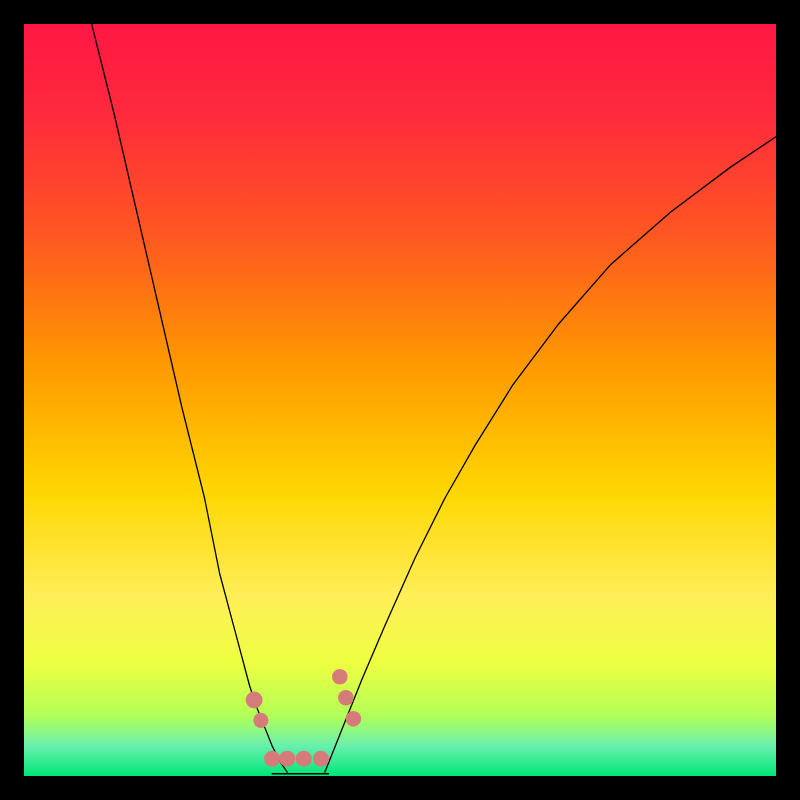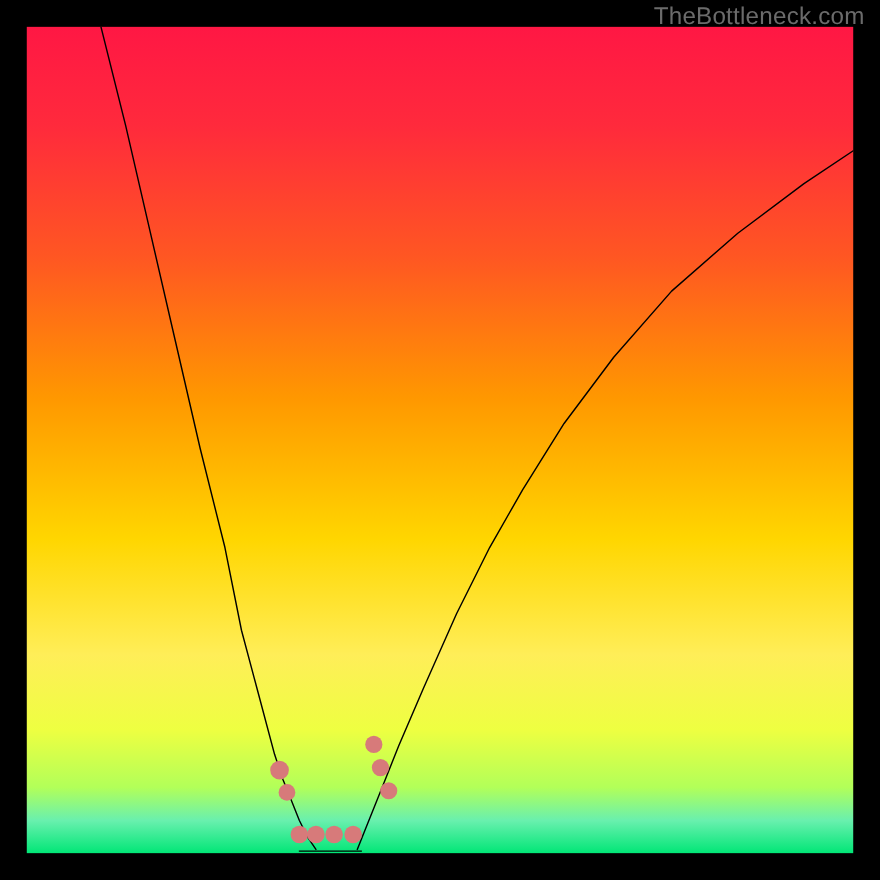--- a/index.html
+++ b/index.html
@@ -74,14 +74,13 @@
           <circle cx="315.84" cy="652.74" r="7.8" fill="#d77a7a"></circle>
           <circle cx="321.86" cy="673.79" r="7.8" fill="#d77a7a"></circle>
           <circle cx="329.38" cy="694.85" r="7.8" fill="#d77a7a"></circle>
           <circle cx="248.16" cy="734.70" r="8" fill="#d77a7a"></circle>
           <circle cx="263.20" cy="734.70" r="8" fill="#d77a7a"></circle>
           <circle cx="279.74" cy="734.70" r="8" fill="#d77a7a"></circle>
           <circle cx="297.04" cy="734.70" r="8" fill="#d77a7a"></circle>
         </g>
     </svg>
   </div>
-  <div class="watermark">TheBottleneck.com</div>
 </div>
 
 </body></html>

